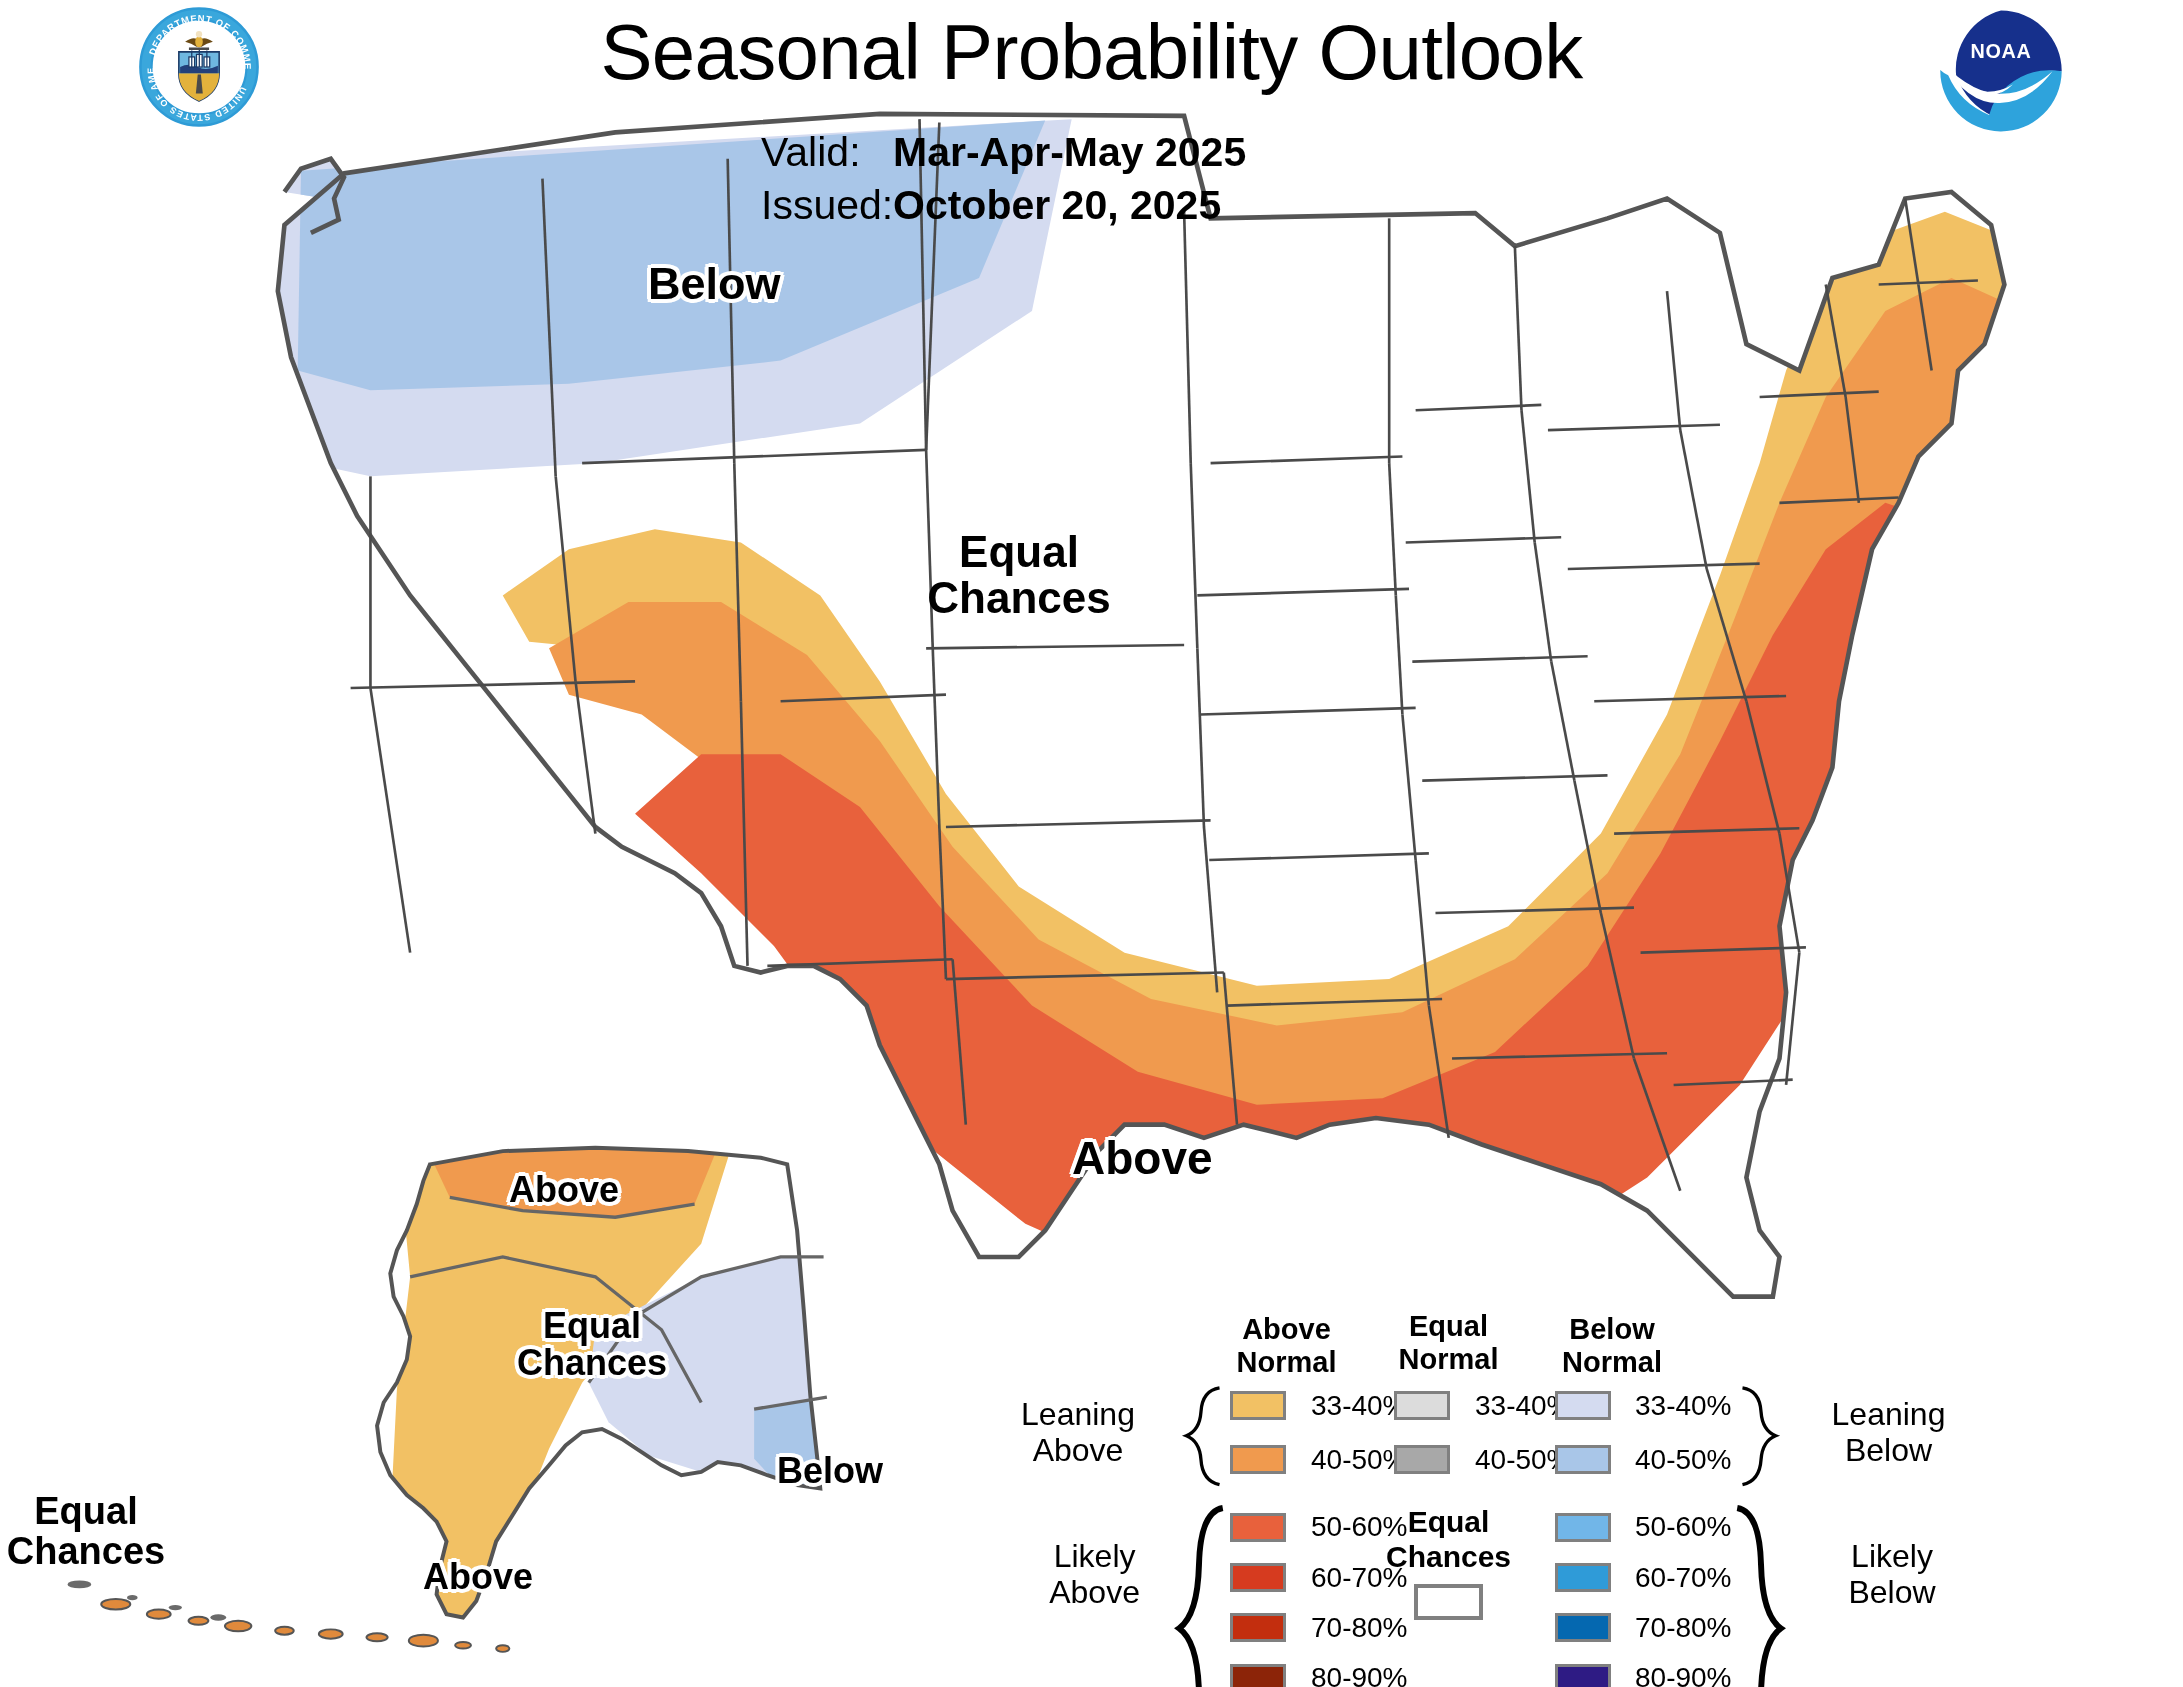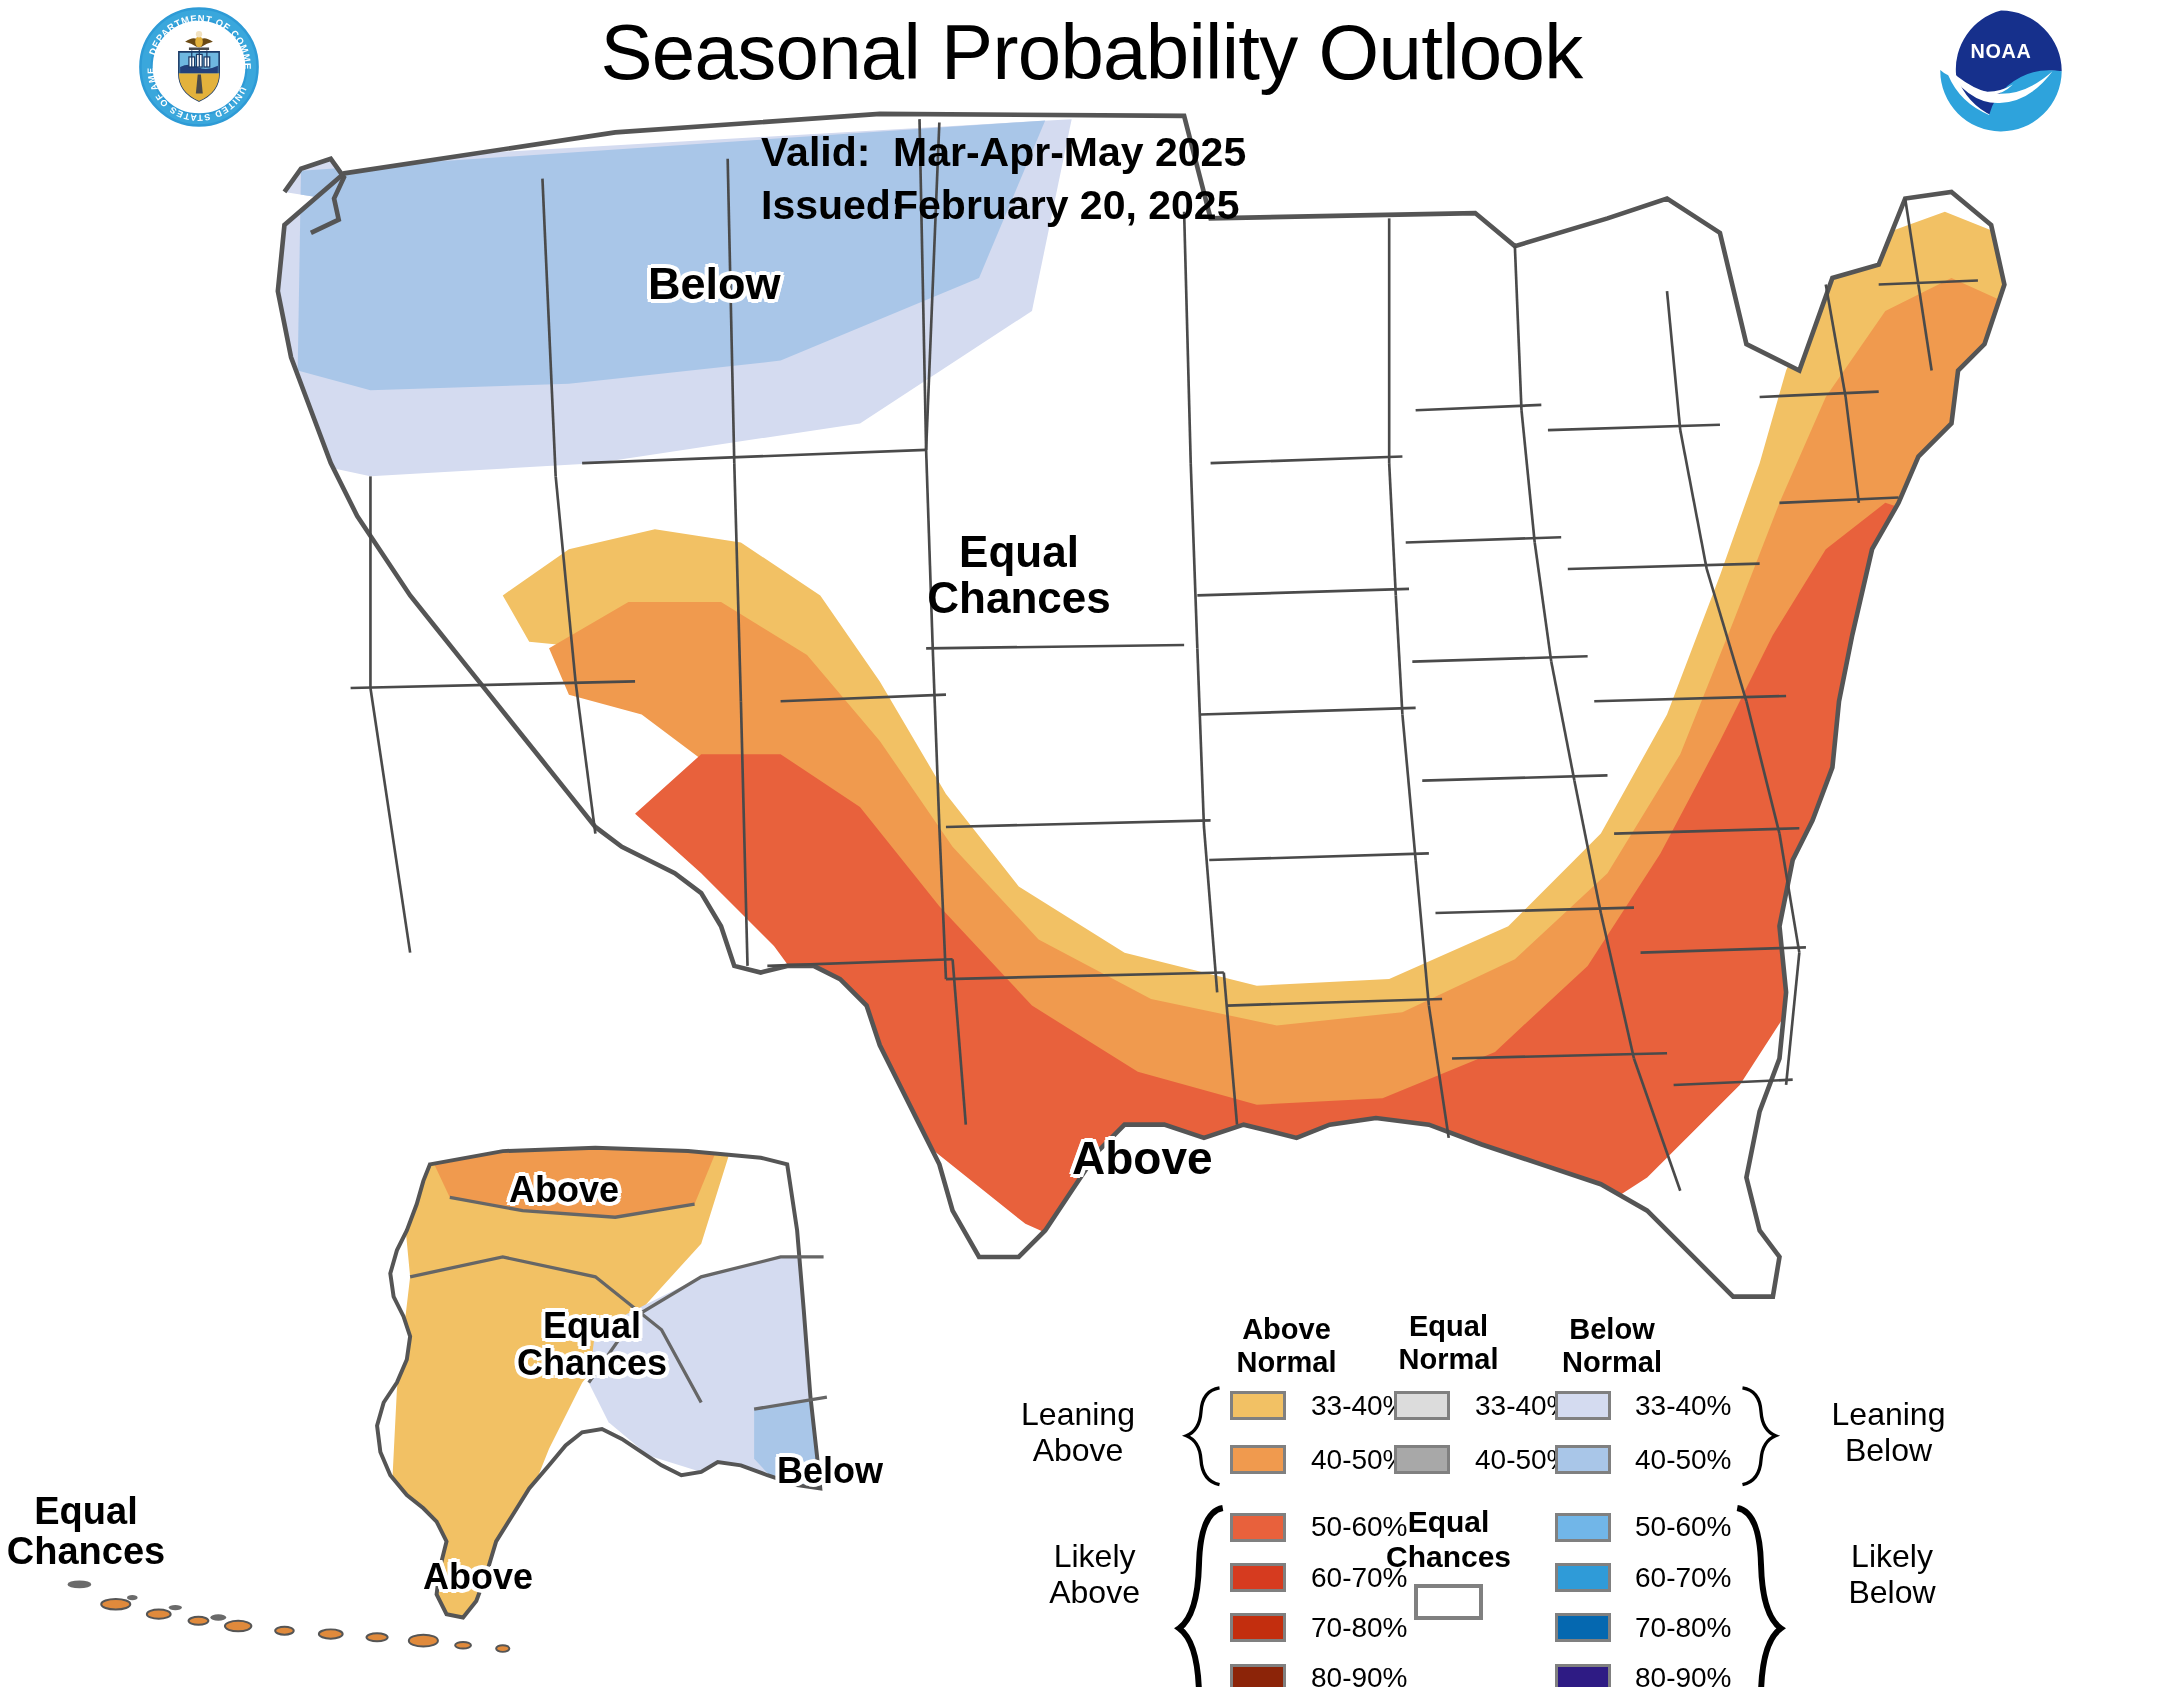--- a/index.html
+++ b/index.html
@@ -11,21 +11,21 @@
   
   #page-title{
     position:absolute;left:0;right:0;top:12px;text-align:center;
     font-size:78px;font-weight:400;letter-spacing:-0.7px;line-height:1.05;
     font-family:"Liberation Sans","DejaVu Sans",sans-serif;
   }
   #subtitle-block{
     position:absolute;left:761px;top:126px;
     font-size:41px;line-height:1.30;white-space:nowrap;
   }
-  #subtitle-block .lbl{font-weight:bold;display:inline-block;width:132px;}
+  #subtitle-block .lbl{font-weight:normal;display:inline-block;width:132px;}
   #subtitle-block .val{font-weight:700;}
 
   
   #doc-seal{left:136px;top:4px;width:126px;height:126px;}
   #noaa-logo{left:1935px;top:4px;width:132px;height:132px;}
 
   
   #map-wrap{left:0;top:0;width:2183px;height:1687px;}
   #map-svg{width:2183px;height:1687px;display:block;}
 
@@ -367,21 +367,21 @@
   </svg>
 </div>
 
 <div id="page-title">Seasonal Probability Outlook</div>
 
 <div id="subtitle-block">
   <div>
     <span class="lbl">Valid:</span><span class="val">Mar-Apr-May 2025</span>
   </div>
   <div>
-    <span class="lbl">Issued:</span><span class="val">February 20, 2025</span>
+    <span class="lbl">Issued:</span><span class="val">October 20, 2025</span>
   </div>
 </div>
 
 <div class="maplabel halo" id="lbl-below-nw">Below</div>
 
 <div class="maplabel" id="lbl-equal-conus">
   <div>Equal</div>
   <div>Chances</div>
 </div>
 

